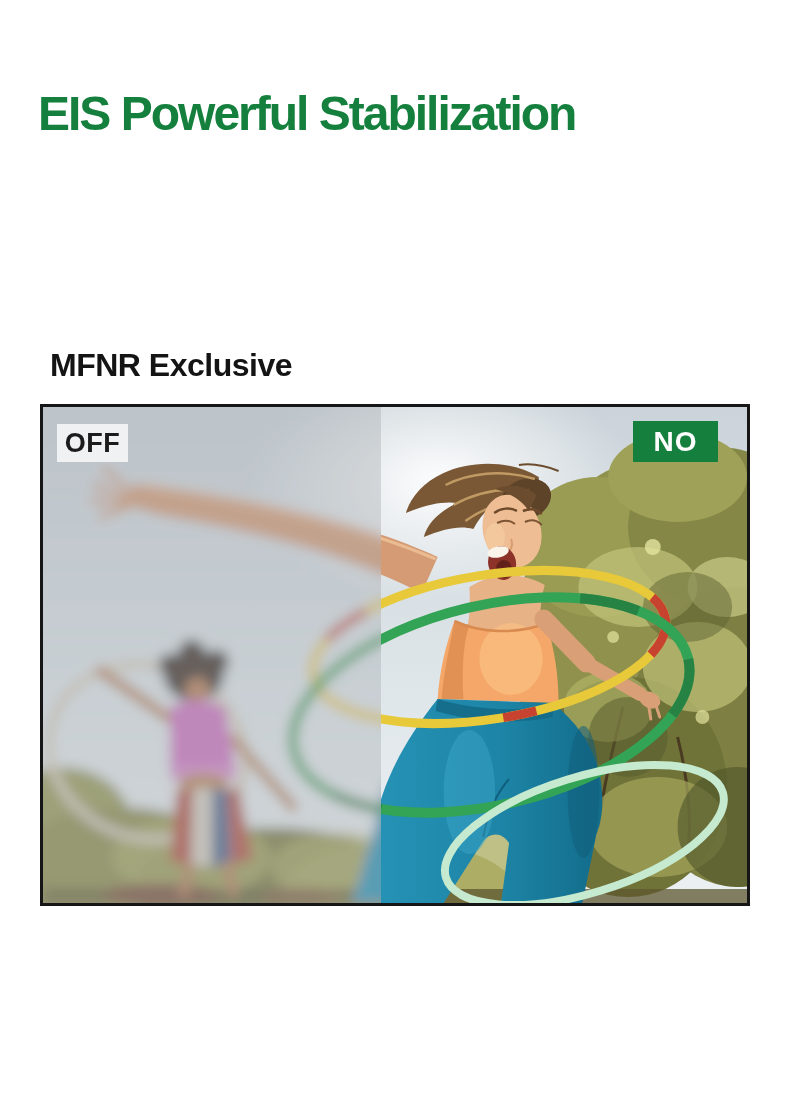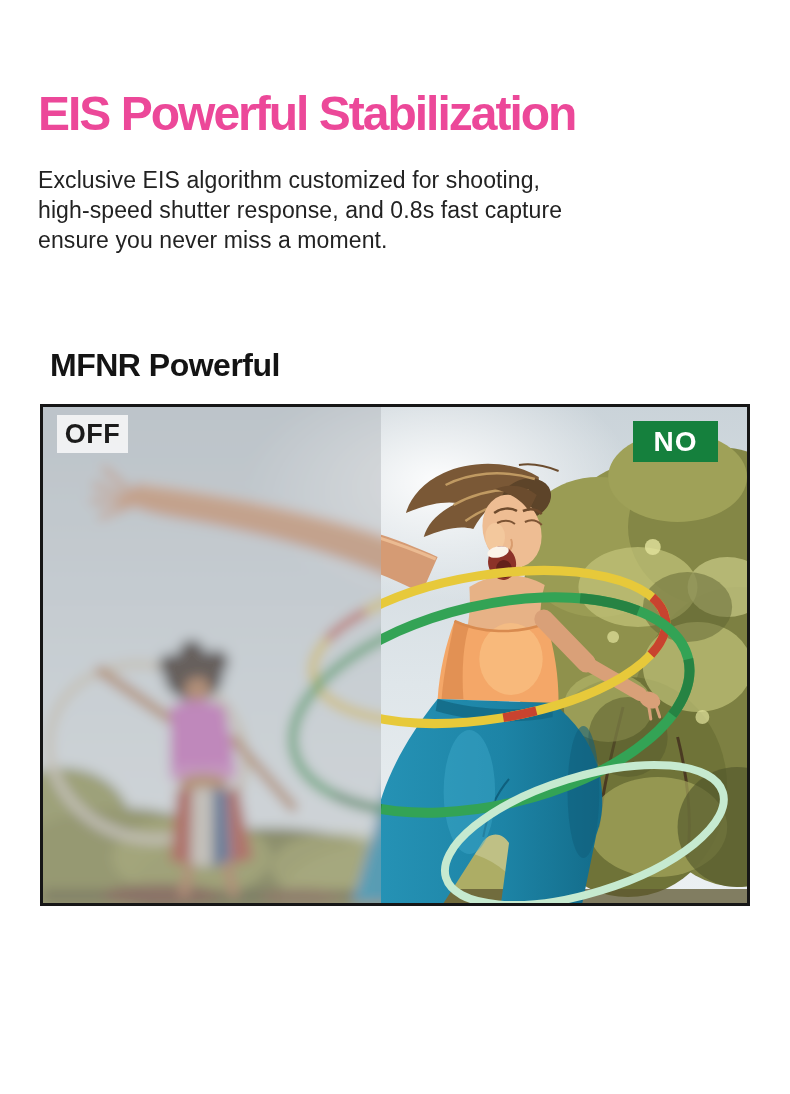--- a/index.html
+++ b/index.html
@@ -3,62 +3,57 @@
 <meta charset="utf-8">
 <style>
   html,body{margin:0;padding:0;background:#ffffff;}
   .page{
     position:relative;width:790px;height:1094px;background:#ffffff;overflow:hidden;
     font-family:"Liberation Sans","DejaVu Sans",sans-serif;
   }
   .hero-title{
     position:absolute;left:38px;top:86px;margin:0;
     font-size:48px;line-height:1.15;font-weight:800;letter-spacing:-2px;
-    color:#ec4899;
+    color:#15803d;
   }
   .hero-desc{
     position:absolute;left:38px;top:165px;
     font-size:23px;line-height:30px;font-weight:400;color:#222222;letter-spacing:0.1px;
   }
   .section-heading{
     position:absolute;left:50px;top:347px;margin:0;
     font-size:32px;line-height:1.15;font-weight:800;letter-spacing:-0.5px;color:#141414;
   }
   .photo{
     position:absolute;left:40px;top:404px;width:710px;height:502px;
     border:3px solid #161616;box-sizing:border-box;background:#dfe5e9;overflow:hidden;
   }
   .photo svg{display:block;width:100%;height:100%;}
   .badge{
     position:absolute;display:flex;align-items:center;justify-content:center;
     font-weight:700;
   }
   .badge-off{
-    left:14px;top:8px;width:71px;height:38px;
+    left:14px;top:17px;width:71px;height:38px;
     background:rgba(243,244,245,0.93);color:#1b1b1b;font-size:27px;letter-spacing:0.5px;
   }
   .badge-no{
     right:29px;top:14px;width:85px;height:41px;
     background:#15803d;color:#ffffff;font-size:28px;letter-spacing:1px;
   }
 </style>
 </head>
 <body>
 
 <div class="page">
 
   <h1 class="hero-title">EIS Powerful Stabilization</h1>
 
-  <div class="hero-desc">
-    <div>Exclusive EIS algorithm customized for shooting,</div>
-    <div>high-speed shutter response, and 0.8s fast capture</div>
-    <div>ensure you never miss a moment.</div>
-  </div>
-
-  <h2 class="section-heading">MFNR Powerful</h2>
+
+  <h2 class="section-heading">MFNR Exclusive</h2>
 
   <div class="photo">
     <svg viewBox="0 0 710 496" preserveAspectRatio="none">
       <defs>
         <linearGradient id="skyG" x1="0" y1="0" x2="0" y2="1">
           <stop offset="0" stop-color="#c9d2d8"></stop>
           <stop offset="0.55" stop-color="#dfe6ea"></stop>
           <stop offset="1" stop-color="#edf1f3"></stop>
         </linearGradient>
         <radialGradient id="glowG" cx="0.5" cy="0.5" r="0.5">

